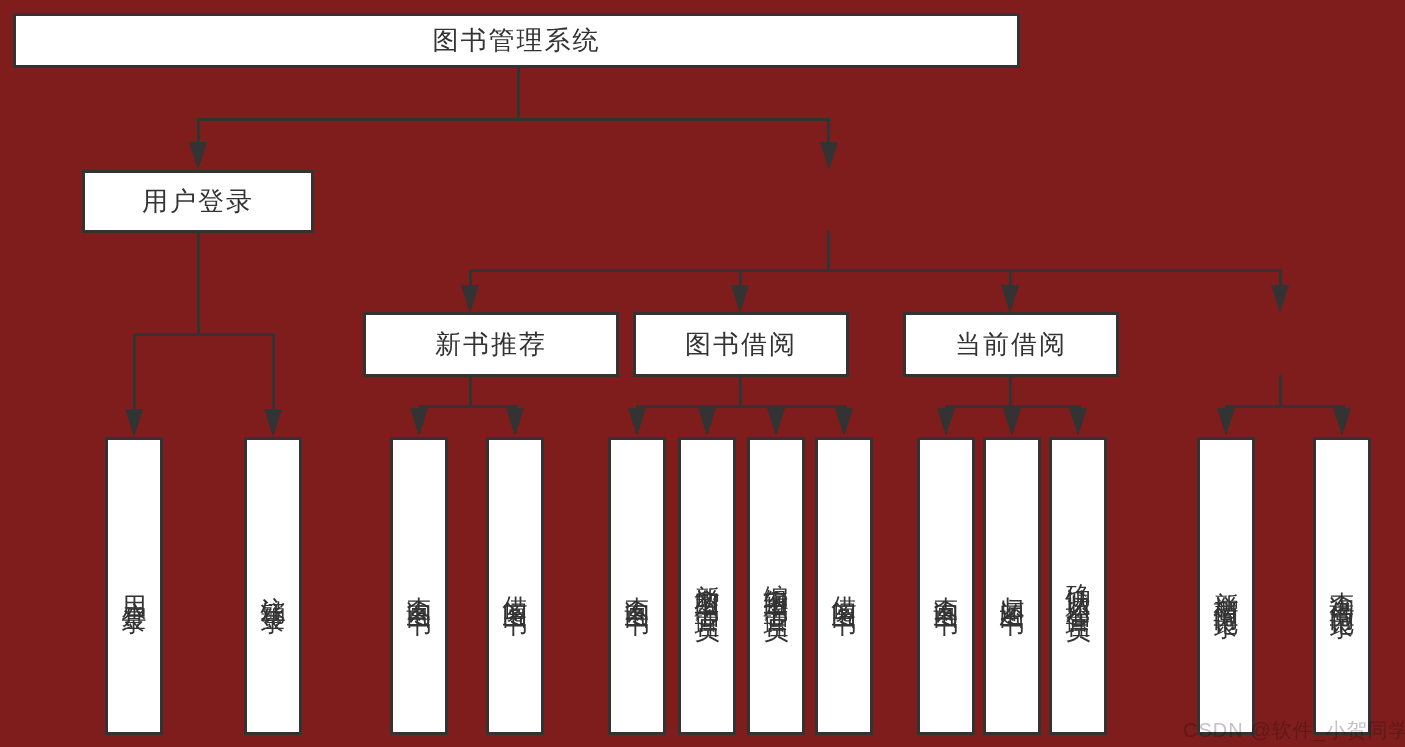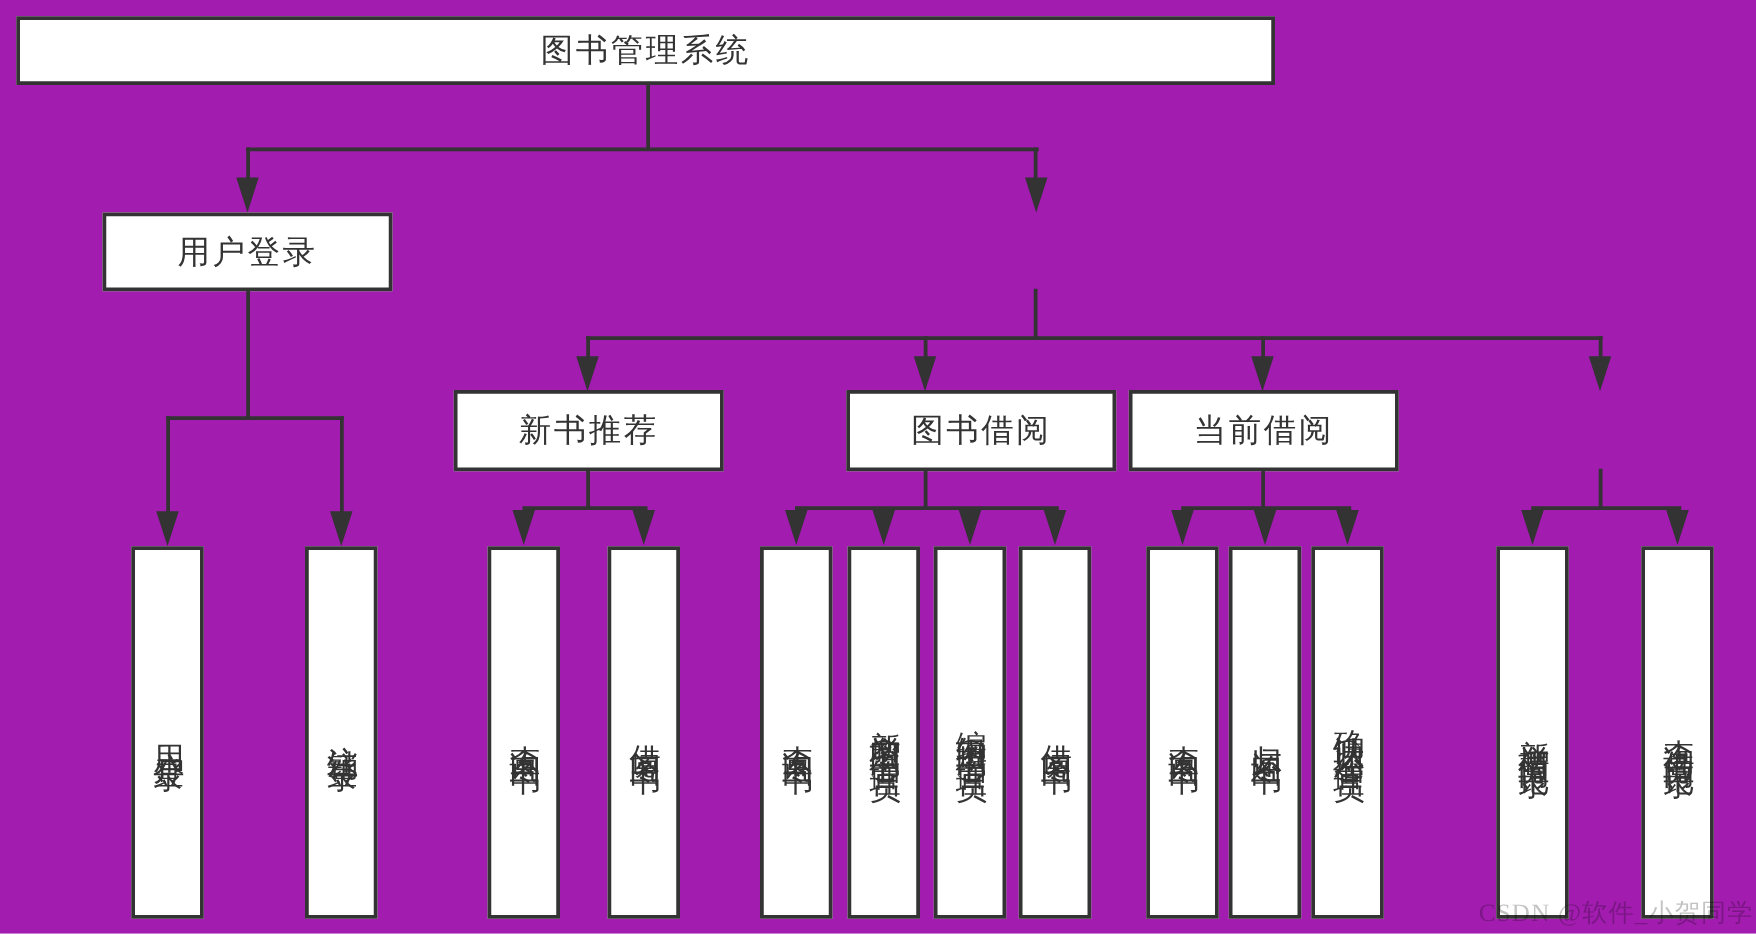--- a/index.html
+++ b/index.html
@@ -1,18 +1,18 @@
 <!DOCTYPE html>
 <html><head>
 <meta charset="utf-8">
 <style>
   html,body{margin:0;padding:0;background:#ffffff;}
   .canvas{
-    position:relative;width:1405px;height:747px;background:#a21caf;
-    font-family:Liberation Serif, serif;color:#333333;overflow:hidden;
+    position:relative;width:1405px;height:747px;background:#7f1d1d;
+    font-family:Liberation Sans, sans-serif;color:#333333;overflow:hidden;
   }
   .box{
     position:absolute;box-sizing:border-box;border:3px solid #333333;background:#ffffff;
     display:flex;align-items:center;justify-content:center;
   }
   .box.h{font-size:26px;letter-spacing:2px;white-space:nowrap;}
   .box.v{
     writing-mode:vertical-rl;text-orientation:mixed;
     font-size:25px;letter-spacing:5px;line-height:1;
   }
@@ -54,22 +54,22 @@
   <div class="ln" style="left:469px;top:269px;width:813px;height:3px;"></div>
   <div class="ln" style="left:469px;top:269px;width:3px;height:20px;"></div>
   <div class="ln" style="left:739px;top:269px;width:3px;height:20px;"></div>
   <div class="ln" style="left:1009px;top:269px;width:3px;height:20px;"></div>
   <div class="ln" style="left:1279px;top:269px;width:3px;height:20px;"></div>
   <div class="ar" style="left:461px;top:285px;"></div>
   <div class="ar" style="left:731px;top:285px;"></div>
   <div class="ar" style="left:1001px;top:285px;"></div>
   <div class="ar" style="left:1271px;top:285px;"></div>
 
-  <div class="box h" style="left:363px;top:312px;width:216px;height:65px;">新书推荐</div>
-  <div class="box h" style="left:633px;top:312px;width:216px;height:65px;margin-left:44px;">图书借阅</div>
+  <div class="box h" style="left:363px;top:312px;width:256px;height:65px;">新书推荐</div>
+  <div class="box h" style="left:633px;top:312px;width:216px;height:65px;">图书借阅</div>
   <div class="box h" style="left:903px;top:312px;width:216px;height:65px;">当前借阅</div>
 
   <div class="ln" style="left:469px;top:375px;width:3px;height:33px;"></div>
   <div class="ln" style="left:418px;top:405px;width:100px;height:3px;"></div>
   <div class="ar" style="left:410px;top:408px;"></div>
   <div class="ar" style="left:506px;top:408px;"></div>
 
   <div class="ln" style="left:739px;top:375px;width:3px;height:33px;"></div>
   <div class="ln" style="left:636px;top:405px;width:211px;height:3px;"></div>
   <div class="ar" style="left:628px;top:408px;"></div>

